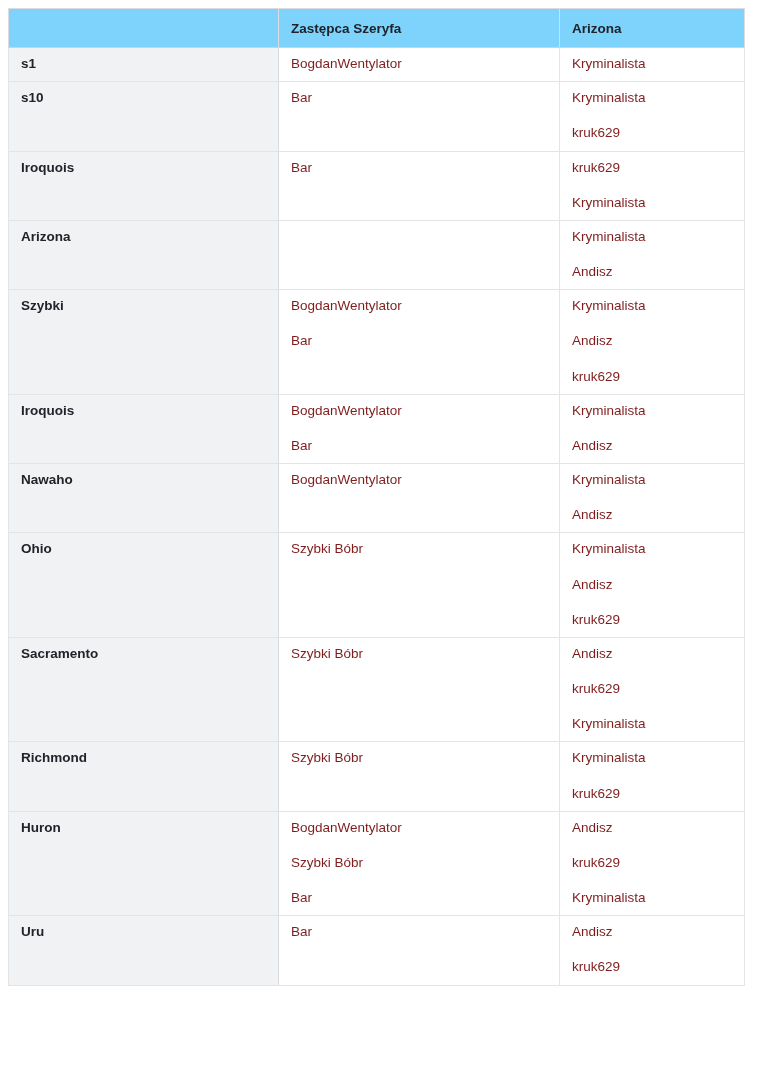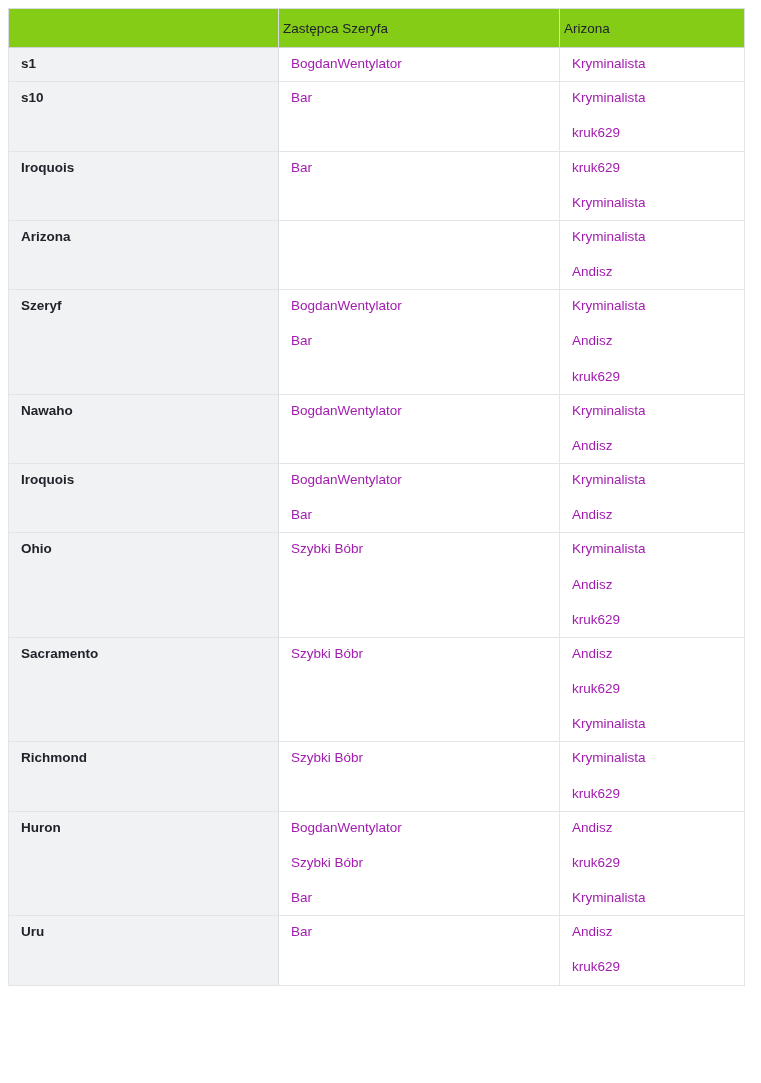--- a/index.html
+++ b/index.html
@@ -22,48 +22,48 @@
     border-collapse: collapse;
     width: 736px;
     table-layout: fixed;
     font-size: 13.5px;
   }
   table.data-table col.c-name { width: 270px; }
   table.data-table col.c-deputy { width: 281px; }
   table.data-table col.c-sheriff { width: 185px; }
 
   table.data-table thead th {
-    background: #84cc16;
+    background: #7dd3fc;
     border: 1px solid #d9dce0;
     border-bottom: 1px solid #cfd3d8;
     text-align: left;
-    font-weight: normal;
+    font-weight: bold;
     font-size: 13.5px;
     color: #20242a;
-    padding: 9px 4px;
+    padding: 9px 12px;
     height: 20px;
     vertical-align: middle;
   }
   table.data-table tbody td {
     border: 1px solid #e2e5e8;
     vertical-align: top;
     padding: 9px 12px 10px 12px;
     font-size: 13.5px;
     line-height: 1;
   }
   table.data-table tbody td.name-cell {
     background: #f1f2f4;
     font-weight: bold;
     color: #20242a;
     border-right: 1px solid #d9dce0;
     margin-left: 32px;
   }
   table.data-table tbody td.list-cell {
     background: #ffffff;
-    color: #a21caf;
+    color: #7f1d1d;
   }
   .entry {
     display: block;
     padding: 0 0 0 0;
     margin: 0 0 21px 0;
     line-height: 1.05;
   }
   .entry:last-child { margin-bottom: 0; }
   .empty-cell { height: 1px; }
 </style>
@@ -118,46 +118,46 @@
           <td class="name-cell">Arizona</td>
           <td class="list-cell">
             <span class="entry empty-cell"></span>
           </td>
           <td class="list-cell">
             <span class="entry">Kryminalista</span>
             <span class="entry">Andisz</span>
           </td>
         </tr>
         <tr>
-          <td class="name-cell">Szeryf</td>
-          <td class="list-cell">
-            <span class="entry">BogdanWentylator</span>
-            <span class="entry">Bar</span>
-          </td>
-          <td class="list-cell">
-            <span class="entry">Kryminalista</span>
-            <span class="entry">Andisz</span>
-            <span class="entry">kruk629</span>
+          <td class="name-cell">Szybki</td>
+          <td class="list-cell">
+            <span class="entry">BogdanWentylator</span>
+            <span class="entry">Bar</span>
+          </td>
+          <td class="list-cell">
+            <span class="entry">Kryminalista</span>
+            <span class="entry">Andisz</span>
+            <span class="entry">kruk629</span>
+          </td>
+        </tr>
+        <tr>
+          <td class="name-cell">Iroquois</td>
+          <td class="list-cell">
+            <span class="entry">BogdanWentylator</span>
+            <span class="entry">Bar</span>
+          </td>
+          <td class="list-cell">
+            <span class="entry">Kryminalista</span>
+            <span class="entry">Andisz</span>
           </td>
         </tr>
         <tr>
           <td class="name-cell">Nawaho</td>
           <td class="list-cell">
             <span class="entry">BogdanWentylator</span>
-          </td>
-          <td class="list-cell">
-            <span class="entry">Kryminalista</span>
-            <span class="entry">Andisz</span>
-          </td>
-        </tr>
-        <tr>
-          <td class="name-cell">Iroquois</td>
-          <td class="list-cell">
-            <span class="entry">BogdanWentylator</span>
-            <span class="entry">Bar</span>
           </td>
           <td class="list-cell">
             <span class="entry">Kryminalista</span>
             <span class="entry">Andisz</span>
           </td>
         </tr>
         <tr>
           <td class="name-cell">Ohio</td>
           <td class="list-cell">
             <span class="entry">Szybki Bóbr</span>

